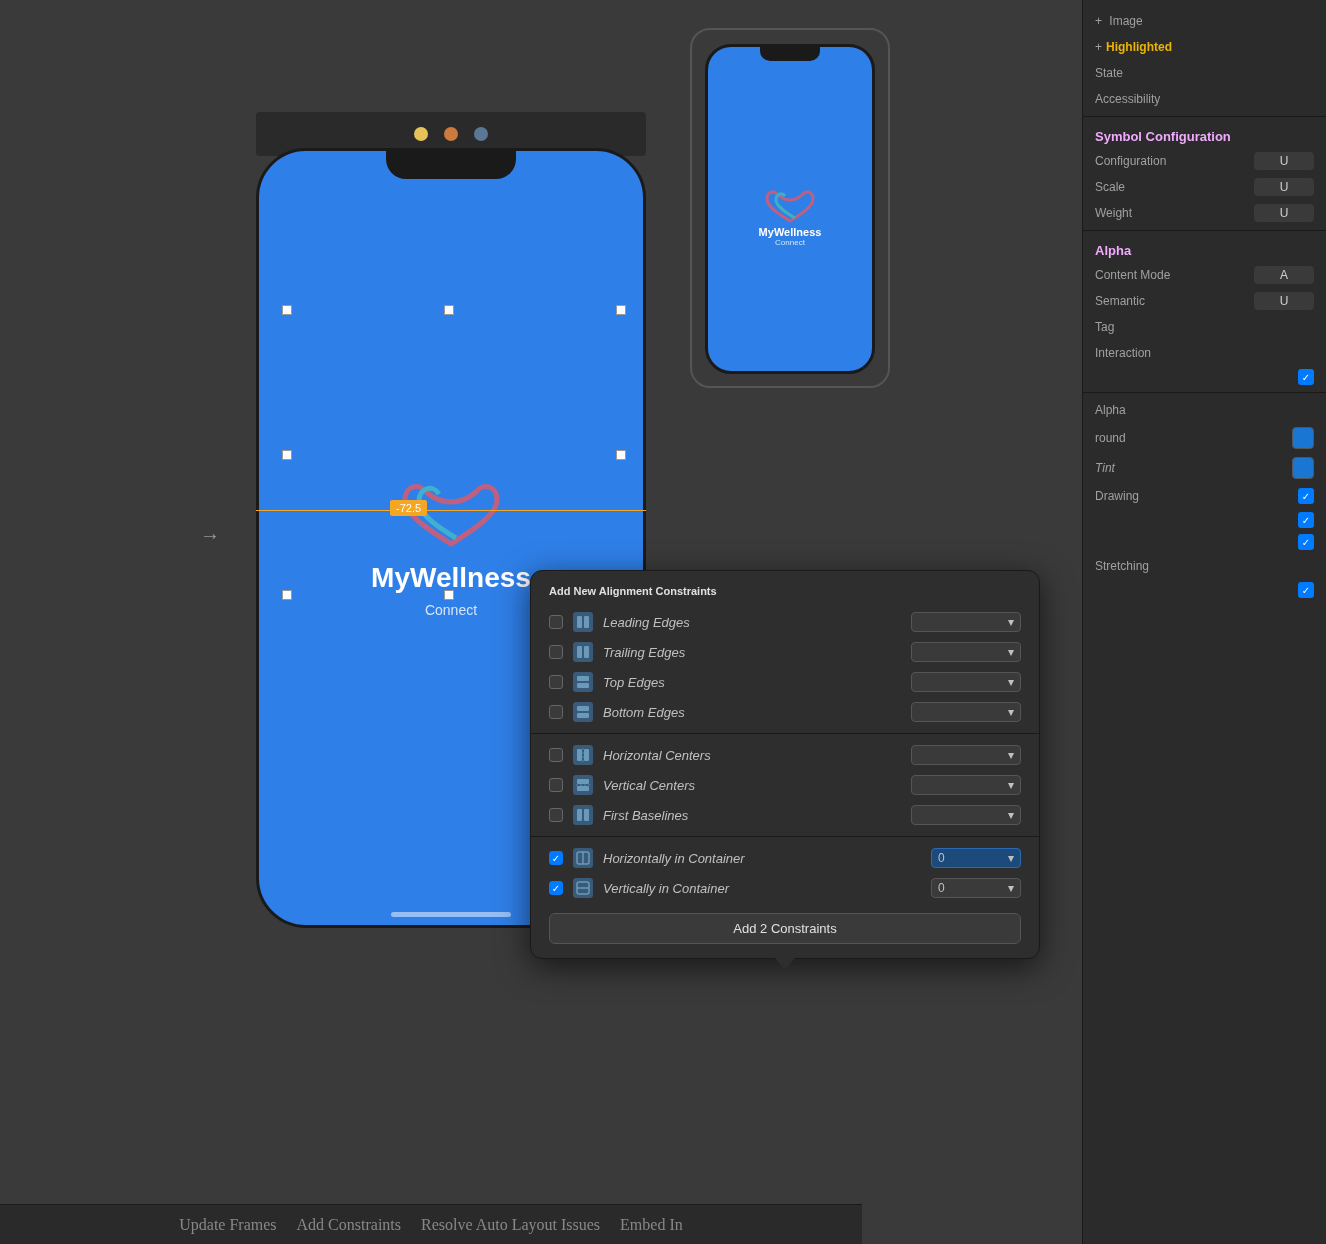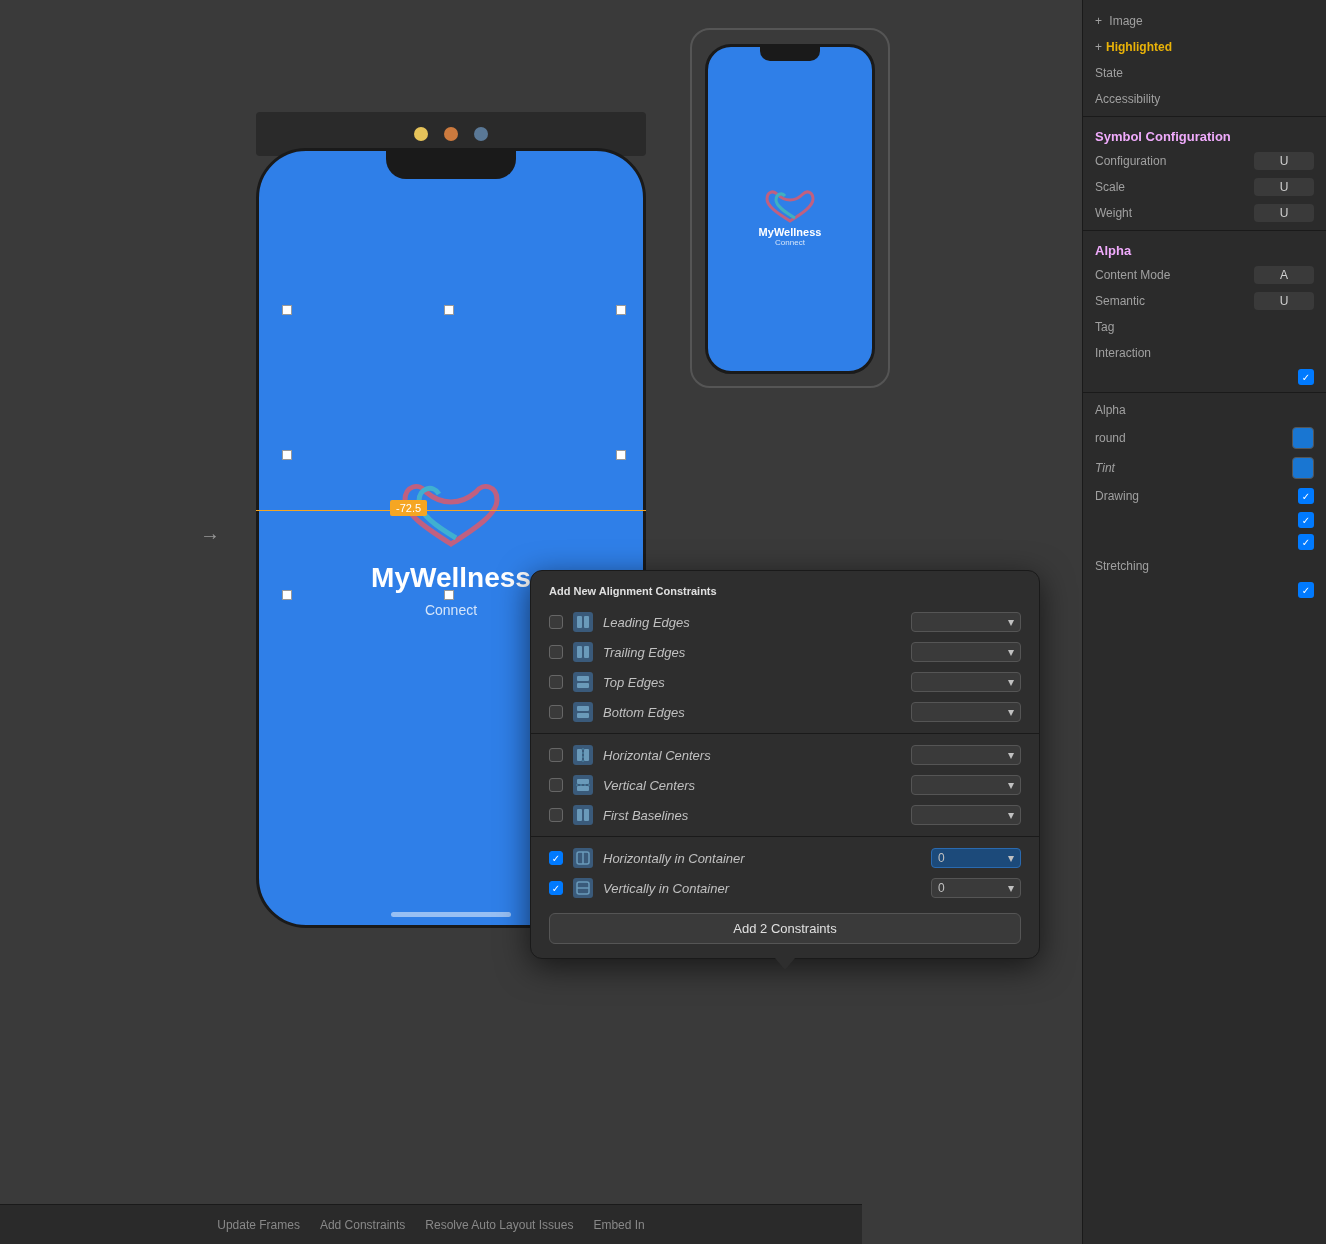--- a/index.html
+++ b/index.html
@@ -279,22 +279,23 @@
       background: #2a2a2a;
       border-top: 1px solid #1a1a1a;
       display: flex;
       align-items: center;
       justify-content: center;
       gap: 20px;
     }
 
     .bottom-toolbar-btn {
       color: #888;
-      font-size: 12px;
+      font-size: 16px;
       cursor: pointer;
+      font-family: Liberation Serif, serif;
     }
 
     
     .constraints-popup {
       position: absolute;
       top: 570px;
       left: 530px;
       width: 510px;
       background: #2e2e2e;
       border-radius: 12px;

